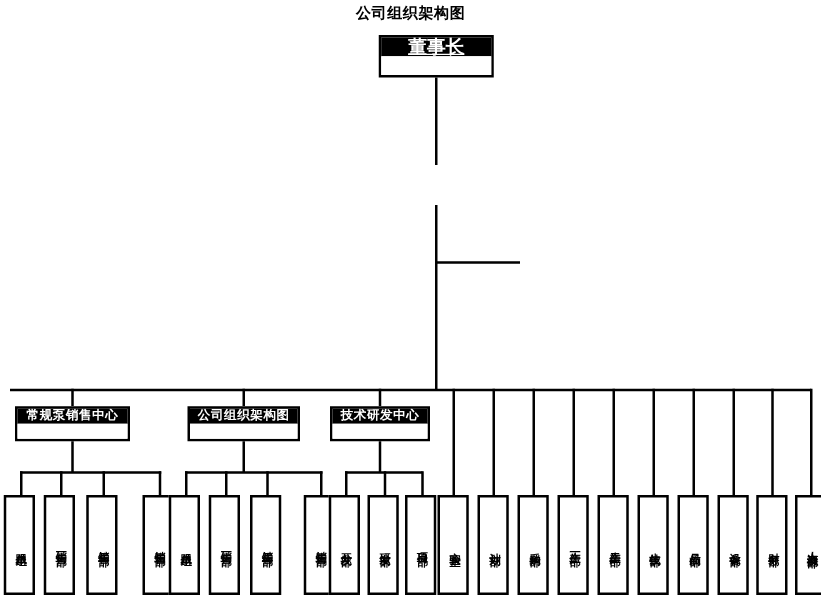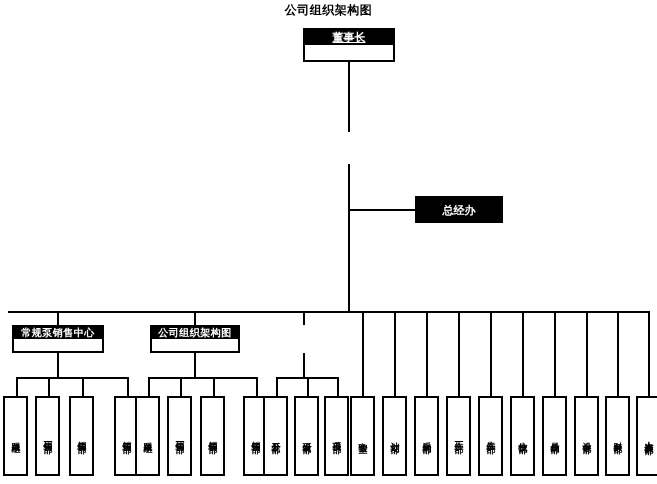--- a/index.html
+++ b/index.html
@@ -51,21 +51,21 @@
     font-weight: bold;
     box-sizing: border-box;
     white-space: nowrap;
     overflow: hidden;
   }
   .node .node-body {
     background: #ffffff;
     box-sizing: border-box;
   }
   
-  .node-exec .node-head { font-size: 11px; line-height: 15px; height: 15px; text-decoration: underline; }
+  .node-exec .node-head { font-size: 15px; line-height: 15px; height: 15px; text-decoration: underline; }
   .node-exec .node-body { height: 15px; }
   .node-center .node-head { font-size: 10px; line-height: 12px; height: 12px; letter-spacing: .5px; font-family: Liberation Serif, serif; }
   .node-center .node-body { height: 12px; }
   
   .node-solid {
     position: absolute;
     box-sizing: border-box;
     background: #000000;
     color: #ffffff;
     border: 1px solid #000000;
@@ -109,23 +109,20 @@
     <div class="node-body"></div>
   </div>
 
   <div class="ln ln-v" style="left:348px; top:62px; height:70px;"></div>
 
 
   <div class="ln ln-v" style="left:348px; top:164px; height:148px;"></div>
 
   <div class="ln ln-h" style="left:348px; top:209px; width:68px;"></div>
 
-  <div class="node-solid" style="left:415px; top:196px; width:88px; height:27px; line-height:27px;">
-    <span>总经办</span>
-  </div>
 
   <div class="ln ln-h" style="left:8px; top:311px; width:641px;"></div>
 
   <div class="ln ln-v" style="left:57px; top:311px; height:14px;"></div>
   <div class="node node-center" style="left:12px; top:325px; width:92px; height:28px;">
     <div class="node-head">常规泵销售中心</div>
     <div class="node-body"></div>
   </div>
   <div class="ln ln-v" style="left:57px; top:353px; height:25px;"></div>
   <div class="ln ln-h" style="left:16px; top:377px; width:113px;"></div>
@@ -166,20 +163,24 @@
     <span class="leaf-label">销售一部</span>
   </div>
   <div class="leaf" style="left:200px; width:25px;">
     <span class="leaf-label">销售二部</span>
   </div>
   <div class="leaf" style="left:243px; width:25px;">
     <span class="leaf-label">销售三部</span>
   </div>
 
   <div class="ln ln-v" style="left:303px; top:311px; height:14px;"></div>
+  <div class="node node-center" style="left:264px; top:325px; width:80px; height:28px;">
+    <div class="node-head">技术研发中心</div>
+    <div class="node-body"></div>
+  </div>
   <div class="ln ln-v" style="left:303px; top:353px; height:25px;"></div>
   <div class="ln ln-h" style="left:276px; top:377px; width:62px;"></div>
   <div class="ln ln-v" style="left:276px; top:377px; height:19px;"></div>
   <div class="ln ln-v" style="left:307px; top:377px; height:19px;"></div>
   <div class="ln ln-v" style="left:337px; top:377px; height:19px;"></div>
 
   <div class="leaf" style="left:263px; width:25px;">
     <span class="leaf-label">开发部</span>
   </div>
   <div class="leaf" style="left:294px; width:25px;">

